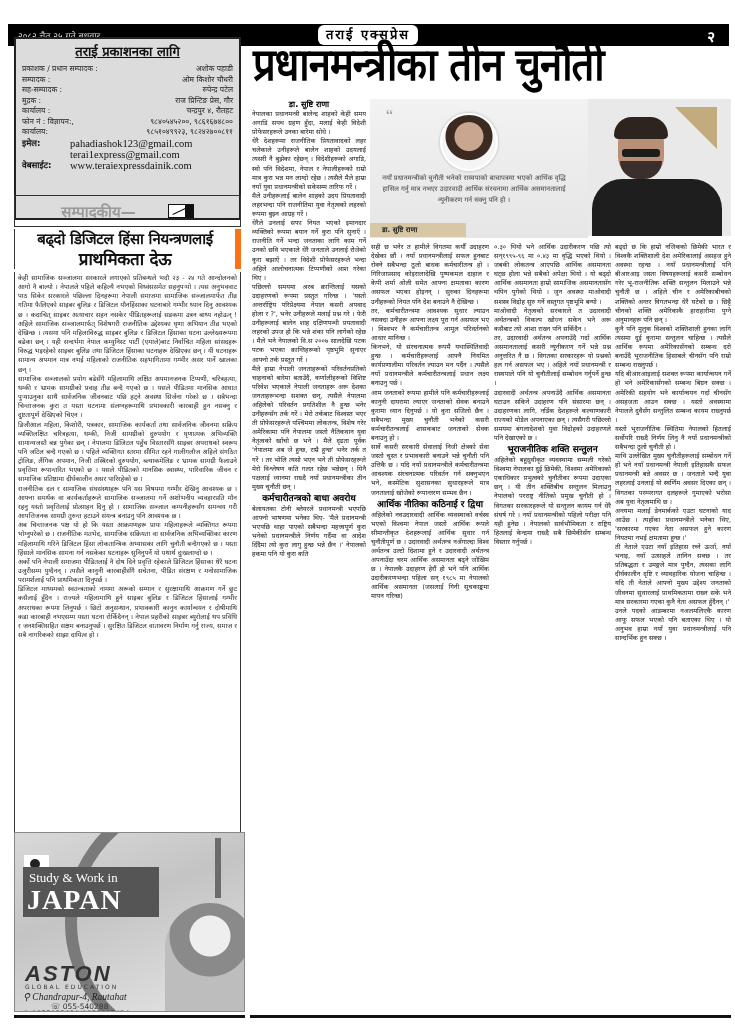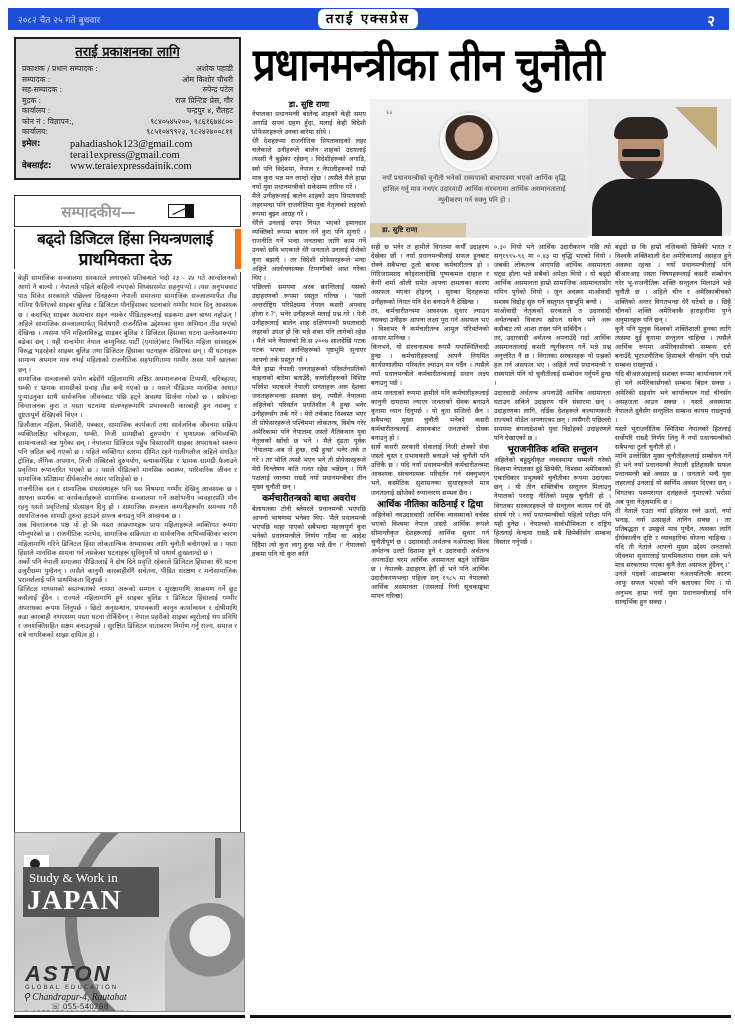--- a/index.html
+++ b/index.html
@@ -1,25 +1,25 @@
 <!DOCTYPE html>
 <html><head>
 <meta charset="utf-8">
 <style>
   * { box-sizing: border-box; margin: 0; padding: 0; }
   html, body { width: 735px; height: 1024px; background: #fff; overflow: hidden; }
   body { font-family: "DejaVu Sans", sans-serif; color: #111; position: relative; }
 
-  .topbar { position: absolute; left: 8px; top: 8px; width: 721px; height: 22px; background: #1d4ed8; color: #fff; }
+  .topbar { position: absolute; left: 8px; top: 24px; width: 721px; height: 22px; background: #000000; color: #fff; }
   .topbar .date { position: absolute; left: 10px; top: 5px; font-size: 9px; color: #ddd; }
   .topbar .mast { position: absolute; left: 310px; top: 1px; width: 100px; height: 20px; background: #fff; color: #000; border-radius: 6px; font-size: 13px; font-weight: bold; text-align: center; line-height: 20px; letter-spacing: 2px; }
   .topbar .pgno { position: absolute; right: 14px; top: 2px; font-size: 15px; font-weight: bold; color: #fff; }
 
   
-  .imprint { position: absolute; left: 14px; top: 37px; width: 227px; height: 143px; border: 2px solid #222; background: #dcdcdc; padding: 3px 6px; }
+  .imprint { position: absolute; left: 14px; top: 37px; width: 227px; height: 183px; border: 2px solid #222; background: #dcdcdc; padding: 3px 6px; }
   .imprint h2 { font-size: 13px; font-weight: bold; text-align: center; text-decoration: underline; margin-bottom: 4px; color: #111; }
   .imp-row { display: flex; justify-content: space-between; font-size: 7.5px; line-height: 10.5px; color: #222; }
   .imp-row .v { text-align: right; }
   .imp-mail { display: flex; font-size: 9px; line-height: 11px; }
   .imp-mail .k { width: 48px; font-weight: bold; font-size: 8.5px; }
   .imp-mail .v { font-family: "Liberation Serif", serif; font-size: 10.5px; }
 
   .editorial-head { position: absolute; left: 14px; top: 195px; width: 227px; height: 32px; border: 1px solid #333; display: flex; align-items: center; justify-content: center; gap: 32px; }
   .editorial-head .lbl { font-size: 15px; color: #9a9a9a; font-weight: bold; }
   .pen-box { width: 26px; height: 14px; border: 1px solid #111; position: relative; background: #fff; }
@@ -207,17 +207,18 @@
   <div class="sub">भूराजनीतिक शक्ति सन्तुलन</div>
   <p>अहिलेको बहुध्रुवीकृत व्यवस्थामा सम्मली गरेको विश्वमा नेपालका दुई छिमेकी, विश्वमा अमेरिकाको एकाधिकार प्रभुत्वको चुनौतीका रूपमा उदाएका छन् । यी तीन शक्तिबीच सन्तुलन मिलाउनु नेपालको परराष्ट्र नीतिको प्रमुख चुनौती हो । विगतका सरकारहरूले यो सन्तुलन कायम गर्न धेरै संघर्ष गरे । नयाँ प्रधानमन्त्रीको पहिलो परीक्षा पनि यही हुनेछ । नेपालको सार्वभौमिकता र राष्ट्रिय हितलाई केन्द्रमा राख्दै सबै छिमेकीसँग सम्बन्ध विस्तार गर्नुपर्छ ।</p>
 </div>
 
 <div class="col" style="left:615px; top:243px; width:116px; height:770px;">
   <p>बढ्दो छ कि हाम्रो नजिकको छिमेकी भारत र विश्वकै शक्तिशाली देश अमेरिकालाई असहज हुने अवस्था रहन्छ । नयाँ प्रधानमन्त्रीलाई पनि बीआरआइ जस्ता विषयहरूलाई कसरी सम्बोधन गरेर भू-राजनीतिक शक्ति सन्तुलन मिलाउने भन्ने चुनौती छ । अहिले चीन र अमेरिकाबीचको शक्तिको अन्तर विगतभन्दा धेरै घटेको छ । छिट्टै चीनको शक्ति अमेरिकाकै हाराहारीमा पुग्ने अनुमानहरू पनि छन् ।</p>
   <p>कुनै पनि मुलुक विश्वको शक्तिशाली हुनका लागि त्यसमा दुई कुरामा सन्तुलन चाहिन्छ । त्यसैले आर्थिक रूपमा अमेरिकासँगको सम्बन्ध दरो बनाउँदै भूराजनीतिक हिसाबले चीनसँग पनि राम्रो सम्बन्ध राख्नुपर्छ ।</p>
   <p>यदि बीआरआइलाई सशक्त रूपमा कार्यान्वयन गर्ने हो भने अमेरिकासँगको सम्बन्ध बिग्रन सक्छ । अमेरिकी सहयोग भने कार्यान्वयन गर्दा चीनसँग असहजता आउन सक्छ । यस्तो अवस्थामा नेपालले दुवैसँग सन्तुलित सम्बन्ध कायम राख्नुपर्छ ।</p>
   <p>यस्तो भूराजनीतिक स्थितिमा नेपालको हितलाई सर्वोपरि राख्दै निर्णय लिनु नै नयाँ प्रधानमन्त्रीको सबैभन्दा ठूलो चुनौती हो ।</p>
   <p>माथि उल्लेखित मुख्य चुनौतीहरूलाई सम्बोधन गर्ने हो भने नयाँ प्रधानमन्त्री नेपाली इतिहासकै सफल प्रधानमन्त्री बन्ने अवसर छ । जनताले भन्दै युवा लहरलाई उनलाई यो स्वर्णिम अवसर दिएका छन् । विगतका परम्परागत दलहरूले गुमाएको भरोसा अब युवा नेतृत्वमाथि छ ।</p>
+  <p>अन्त्यमा मलाई डेनमार्कको एउटा घटनाको याद आउँछ । त्यहाँका प्रधानमन्त्रीले भनेका थिए, 'सरकारमा गएका नेता असफल हुने कारण नियतमा नभई क्षमतामा हुन्छ ।'</p>
   <p>ती नेताले एउटा नयाँ इतिहास रच्ने ऊर्जा, नयाँ भनाइ, नयाँ उत्साहले तानिन सक्छ । तर प्रतिबद्धता र उमङ्गले मात्र पुग्दैन, त्यसका लागि दीर्घकालीन दृष्टि र व्यावहारिक योजना चाहिन्छ । यदि ती नेताले आफ्नो मुख्य उद्देश्य जनताको जीवनमा सुधारलाई प्राथमिकतामा राख्न सके भने मात्र सरकारमा गएका कुनै नेता असफल हुँदैनन् ।'</p>
   <p>उनले पदको आडम्बरमा नअलमलिएकै कारण आफू सफल भएको पनि बताएका थिए । यो अनुभव हाम्रा नयाँ युवा प्रधानमन्त्रीलाई पनि सान्दर्भिक हुन सक्छ ।</p>
 </div>
 
 <div class="bottom-rule-mid"></div>
 
 </body></html>

